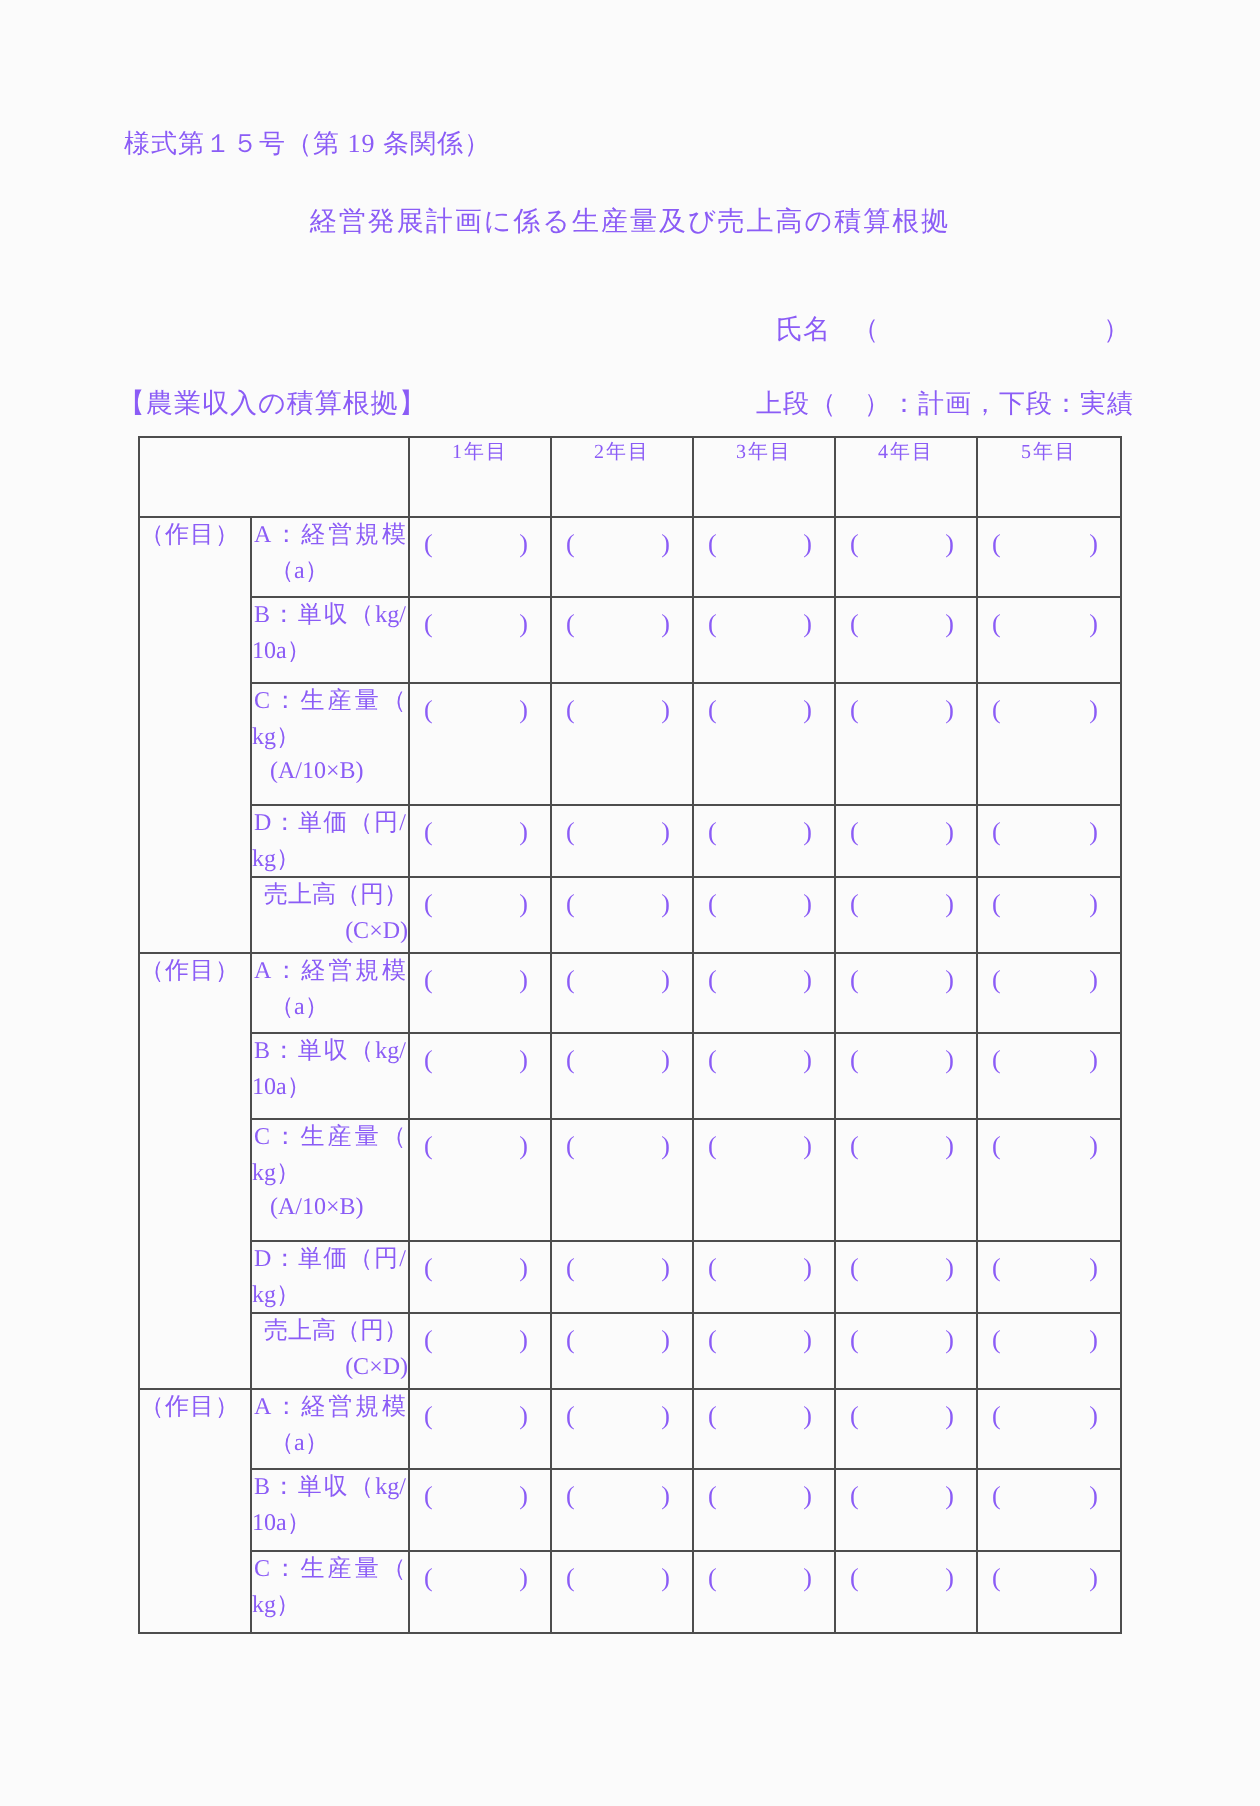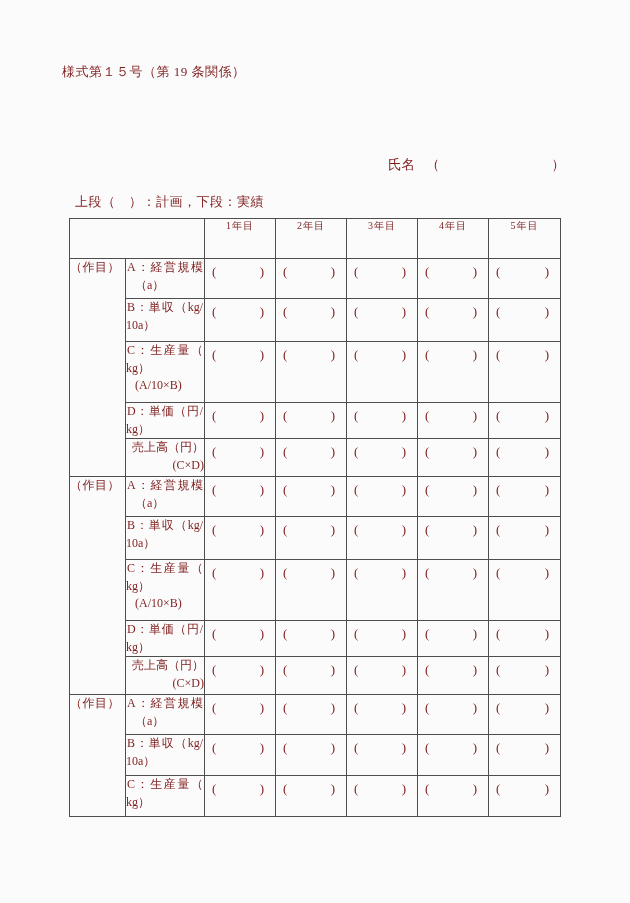--- a/index.html
+++ b/index.html
@@ -1,21 +1,21 @@
 <!DOCTYPE html>
 <html><head>
 <meta charset="utf-8">
 <style>
   html,body{margin:0;padding:0;background:#e8e8e8;}
   #page{
     position:relative;
     width:630px;height:903px;
     background:#fbfbfb;
     font-family:"Liberation Serif","DejaVu Serif",serif;
-    color:#7f1d1d;
+    color:#8b5cf6;
     overflow:hidden;
   }
   .abs{position:absolute;}
   #form-number{left:62px;top:63px;font-size:13px;letter-spacing:0.5px;}
   #doc-title{left:0;top:102px;width:630px;text-align:center;font-size:13.5px;letter-spacing:1px;}
   #name-line{left:388px;top:156px;width:177px;display:flex;align-items:flex-end;font-size:13.5px;}
   #name-line .gap{margin-left:11px;}
   #name-line .close{margin-left:auto;}
   #section-row{left:59px;top:193px;width:508px;display:flex;justify-content:space-between;align-items:baseline;}
   #section-heading{font-size:13.5px;letter-spacing:0.5px;}
@@ -50,28 +50,30 @@
   td.vc{vertical-align:top;}
   td.vc .pw{display:flex;justify-content:space-between;padding:5px 11px 0 7px;font-size:13px;line-height:15px;}
 </style>
 </head>
 <body>
 
 <div id="page">
 
   <div class="abs" id="form-number">様式第１５号（第 19 条関係）</div>
 
+  <div class="abs" id="doc-title">経営発展計画に係る生産量及び売上高の積算根拠</div>
 
   <div class="abs" id="name-line">
     <span>氏名</span>
     <span class="gap">（</span>
     <span class="close">）</span>
   </div>
 
   <div class="abs" id="section-row">
+    <span id="section-heading">【農業収入の積算根拠】</span>
     <span id="legend">上段（　）：計画，下段：実績</span>
   </div>
 
   <table id="main-table">
     <colgroup>
       <col style="width:56px">
         <col style="width:79px">
       <col style="width:71px">
         <col style="width:71px">
         <col style="width:71px">

